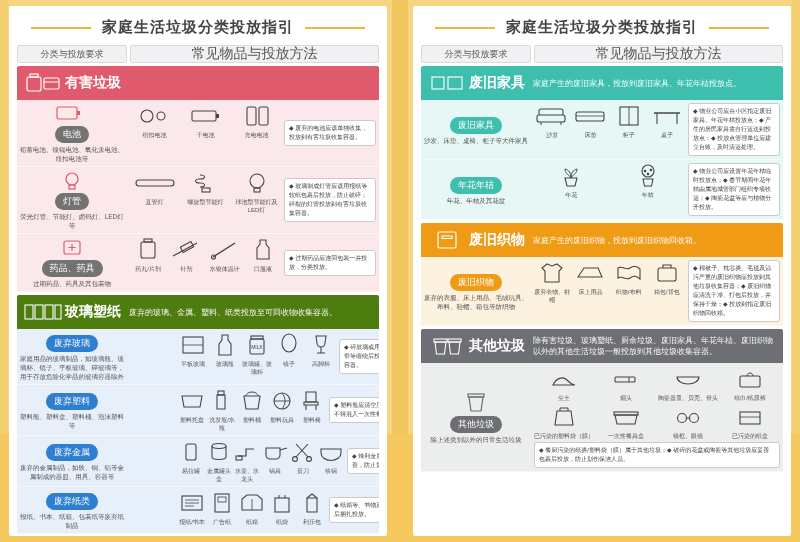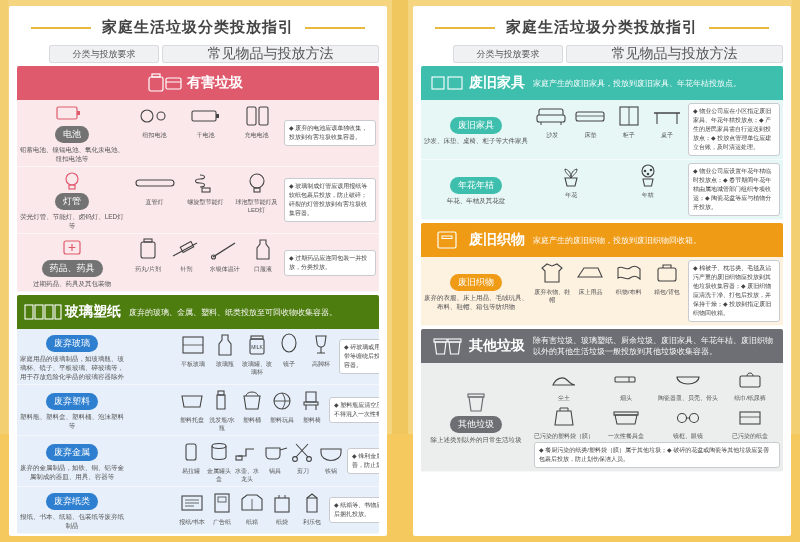--- a/index.html
+++ b/index.html
@@ -32,21 +32,21 @@
     font-size:15px;font-weight:bold;color:#444;letter-spacing:1px;
     padding:0 10px;
   }
   .hdr .rule{
     position:absolute;top:15px;height:2px;background:#e8b93f;width:60px;
   }
   .hdr .rule.l{left:14px;}
   .hdr .rule.r{right:14px;}
 
   
-  .colhead{display:flex;height:18px;margin-top:3px;gap:3px;margin-left:32px;}
+  .colhead{display:flex;height:18px;margin-top:3px;gap:3px;}
   .colhead .c1{
     width:108px;background:#f0f1f3;border:1px solid #d8dade;border-radius:2px;
     display:flex;align-items:center;justify-content:center;font-size:9px;color:#555;
   }
   .colhead .c2{
     flex:1;background:#f0f1f3;border:1px solid #d8dade;border-radius:2px;
     display:flex;align-items:center;justify-content:center;font-size:14px;color:#555;
   }
 
   
@@ -75,21 +75,21 @@
   .item .art{
     width:100%;height:26px;display:flex;align-items:center;justify-content:center;
   }
   .item .cap{font-size:6px;color:#555;margin-top:2px;text-align:center;line-height:8px;}
   .note{
     width:92px;flex:0 0 92px;border:1px solid #c8cbd0;border-radius:3px;background:#fff;
     font-size:6px;line-height:9px;color:#444;padding:3px 4px;box-sizing:border-box;
   }
 
   
-  .harm .bar{background:#e05a6d;justify-content:center;}
+  .harm .bar{background:#e05a6d;}
   .harm .row{background:#fbe8eb;}
   .harm .pill{background:#737373;}
   .recy .bar{background:#4d7c0f;}
   .recy .row{background:#e7f0fa;gap:48px;}
   .recy .pill{background:#2e7fd0;}
   .furn .bar{background:#3ebfae;}
   .furn .row{background:#e6f7f5;}
   .furn .pill{background:#3ebfae;}
   .text .bar{background:#ef9b16;}
   .text .row{background:#fdf1e0;}

